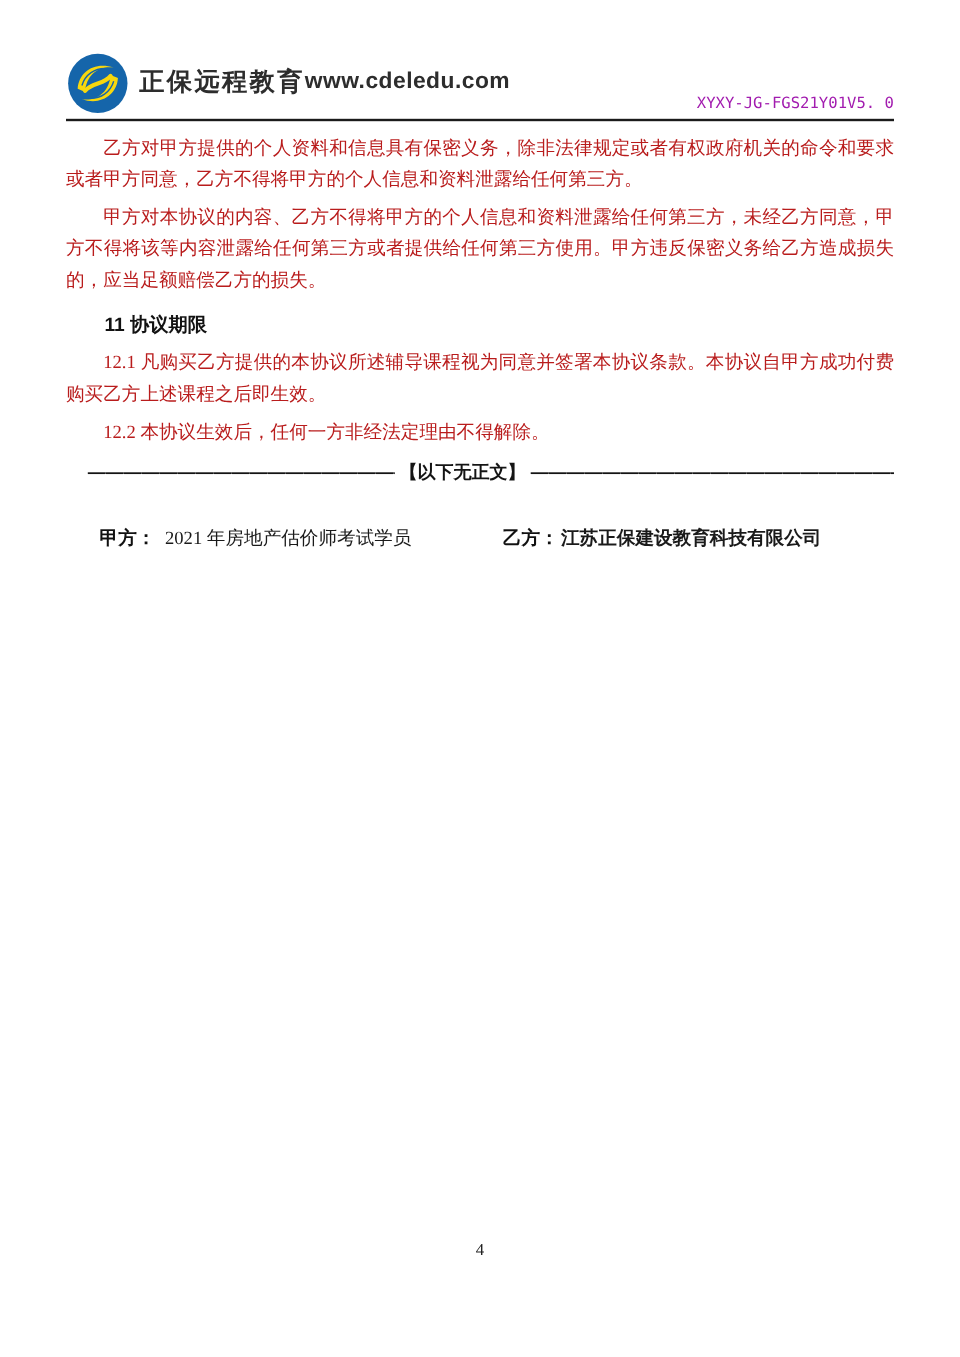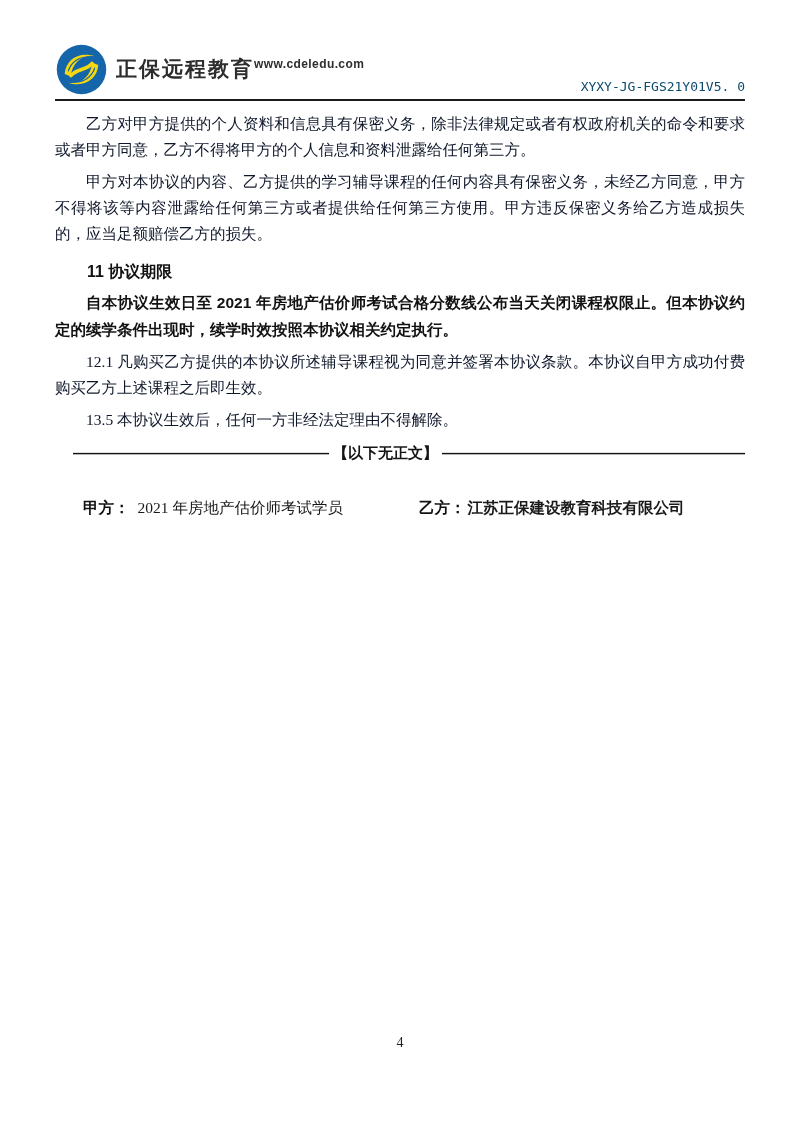--- a/index.html
+++ b/index.html
@@ -31,42 +31,42 @@
     font-family: "Liberation Sans", "DejaVu Sans", sans-serif;
     font-weight: 700;
     font-size: 21px;
     letter-spacing: 2px;
     color: #2d2d2d;
     line-height: 1.15;
   }
   .brand-site {
     font-family: "Liberation Sans", "DejaVu Sans", sans-serif;
     font-weight: 700;
-    font-size: 12px;
+    font-size: 19px;
     letter-spacing: 0.4px;
     color: #2d2d2d;
     line-height: 1.2;
   }
   .doc-code {
     font-family: "DejaVu Sans Mono", "Liberation Mono", monospace;
     font-size: 13px;
-    color: #0c4a6e;
+    color: #a21caf;
     padding-bottom: 2px;
     white-space: nowrap;
   }
   .header-rule { border-top: 2px solid #1b1b1b; }
 
   
   .doc-body { padding-top: 4px; font-size: 15.5px; }
   .para {
     margin: 6px 0 0 0;
     line-height: 26px;
     text-indent: 2em;
     text-align: justify;
-    color: #0f172a;
+    color: #b91c1c;
   }
   .section-heading {
     font-family: "Liberation Sans", "DejaVu Sans", sans-serif;
     font-weight: 700;
     font-size: 16px;
     margin: 13px 0 0 0;
     line-height: 24px;
     text-indent: 2em;
     color: #121212;
   }
@@ -156,27 +156,26 @@
           <div class="brand-site">www.cdeledu.com</div>
         </div>
       </div>
       <div class="doc-code">XYXY-JG-FGS21Y01V5. 0</div>
     </div>
 
     <div class="header-rule"></div>
 
     <div class="doc-body">
       <p class="para">乙方对甲方提供的个人资料和信息具有保密义务，除非法律规定或者有权政府机关的命令和要求或者甲方同意，乙方不得将甲方的个人信息和资料泄露给任何第三方。</p>
-      <p class="para">甲方对本协议的内容、乙方提供的学习辅导课程的任何内容具有保密义务，未经乙方同意，甲方不得将该等内容泄露给任何第三方或者提供给任何第三方使用。甲方违反保密义务给乙方造成损失的，应当足额赔偿乙方的损失。</p>
+      <p class="para">甲方对本协议的内容、乙方不得将甲方的个人信息和资料泄露给任何第三方，未经乙方同意，甲方不得将该等内容泄露给任何第三方或者提供给任何第三方使用。甲方违反保密义务给乙方造成损失的，应当足额赔偿乙方的损失。</p>
 
       <div class="section-heading">11 协议期限</div>
-      <p class="para-bold">自本协议生效日至 2021 年房地产估价师考试合格分数线公布当天关闭课程权限止。但本协议约定的续学条件出现时，续学时效按照本协议相关约定执行。</p>
 
       <p class="para">12.1 凡购买乙方提供的本协议所述辅导课程视为同意并签署本协议条款。本协议自甲方成功付费购买乙方上述课程之后即生效。</p>
-      <p class="para">13.5 本协议生效后，任何一方非经法定理由不得解除。</p>
+      <p class="para">12.2 本协议生效后，任何一方非经法定理由不得解除。</p>
 
       <div class="divider">
         <span class="dash dash-left">————————————————————————————</span>
         <span class="divider-label">【以下无正文】</span>
         <span class="dash dash-right">————————————————————————————————</span>
       </div>
 
       <div class="parties">
         <div class="party party-a">
           <span class="party-label">甲方：</span><span class="party-value">2021 年房地产估价师考试学员</span>

